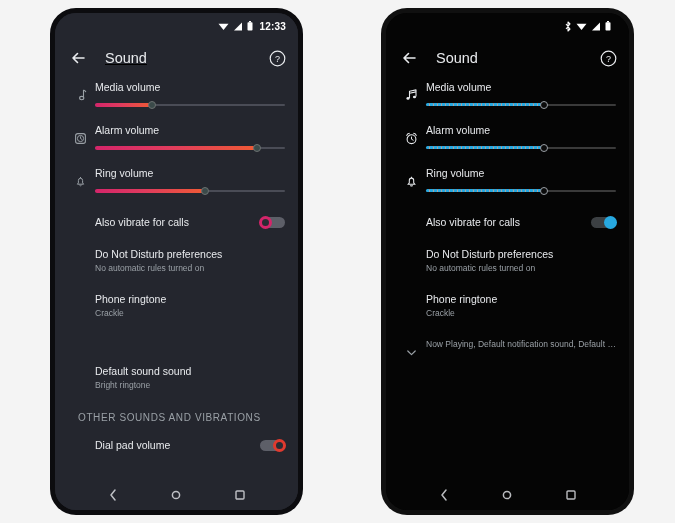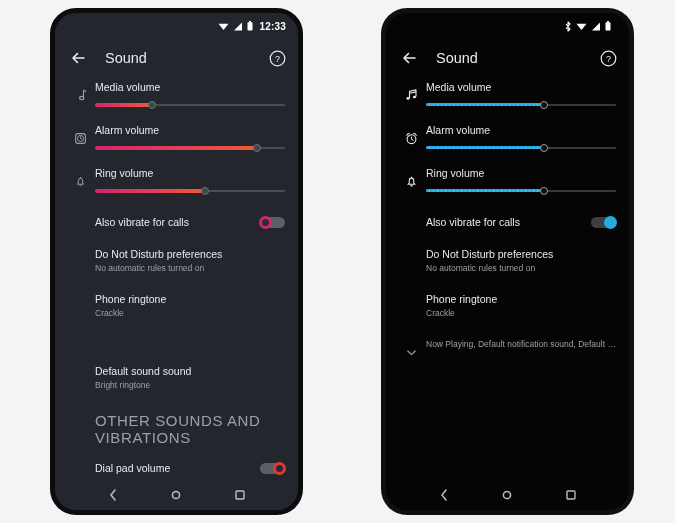--- a/index.html
+++ b/index.html
@@ -37,20 +37,21 @@
     letter-spacing:.2px;
   }
   .sb-ic{display:inline-block;line-height:0;}
   .clock{margin-left:2px;font-size:10px;}
 
   
   .appbar{
     height:38px;flex:0 0 38px;
     display:flex;align-items:center;
     padding:0 12px;
+    text-decoration:underline;
   }
   .appbar .back{width:22px;height:22px;flex:0 0 22px;line-height:0;}
   .appbar .title{
     margin-left:16px;color:#e8eaed;font-size:14.5px;flex:1 1 auto;
   }
   .appbar .help{width:17px;height:17px;flex:0 0 17px;line-height:0;}
 
   
   .body{flex:1 1 auto;position:relative;overflow:hidden;}
 
@@ -124,22 +125,22 @@
   .toggle.off .bar{background:#5d5f68;}
   .toggle.off .dot{left:-1px;background:#2a2c34;border:3px solid #d4256a;}
   
   .toggle.on-red .bar{background:#5d5f68;}
   .toggle.on-red .dot{right:-1px;background:#2a2c34;border:3px solid #e03a2f;}
   
   .toggle.on-cyan .bar{background:#3c4043;}
   .toggle.on-cyan .dot{right:-1px;background:#27a9e1;border:none;}
 
   .section-header{
-    color:#9aa0a6;font-size:15px;letter-spacing:.6px;
-    padding:12px 13px 6px 40px;
+    color:#9aa0a6;font-size:10px;letter-spacing:.6px;
+    padding:12px 13px 6px 23px;
   }
 
   
   .navbar{
     height:30px;flex:0 0 30px;
     display:flex;align-items:center;justify-content:space-around;
     padding:0 26px;
   }
   .navbar .nav-ic{line-height:0;opacity:.85;}
 

